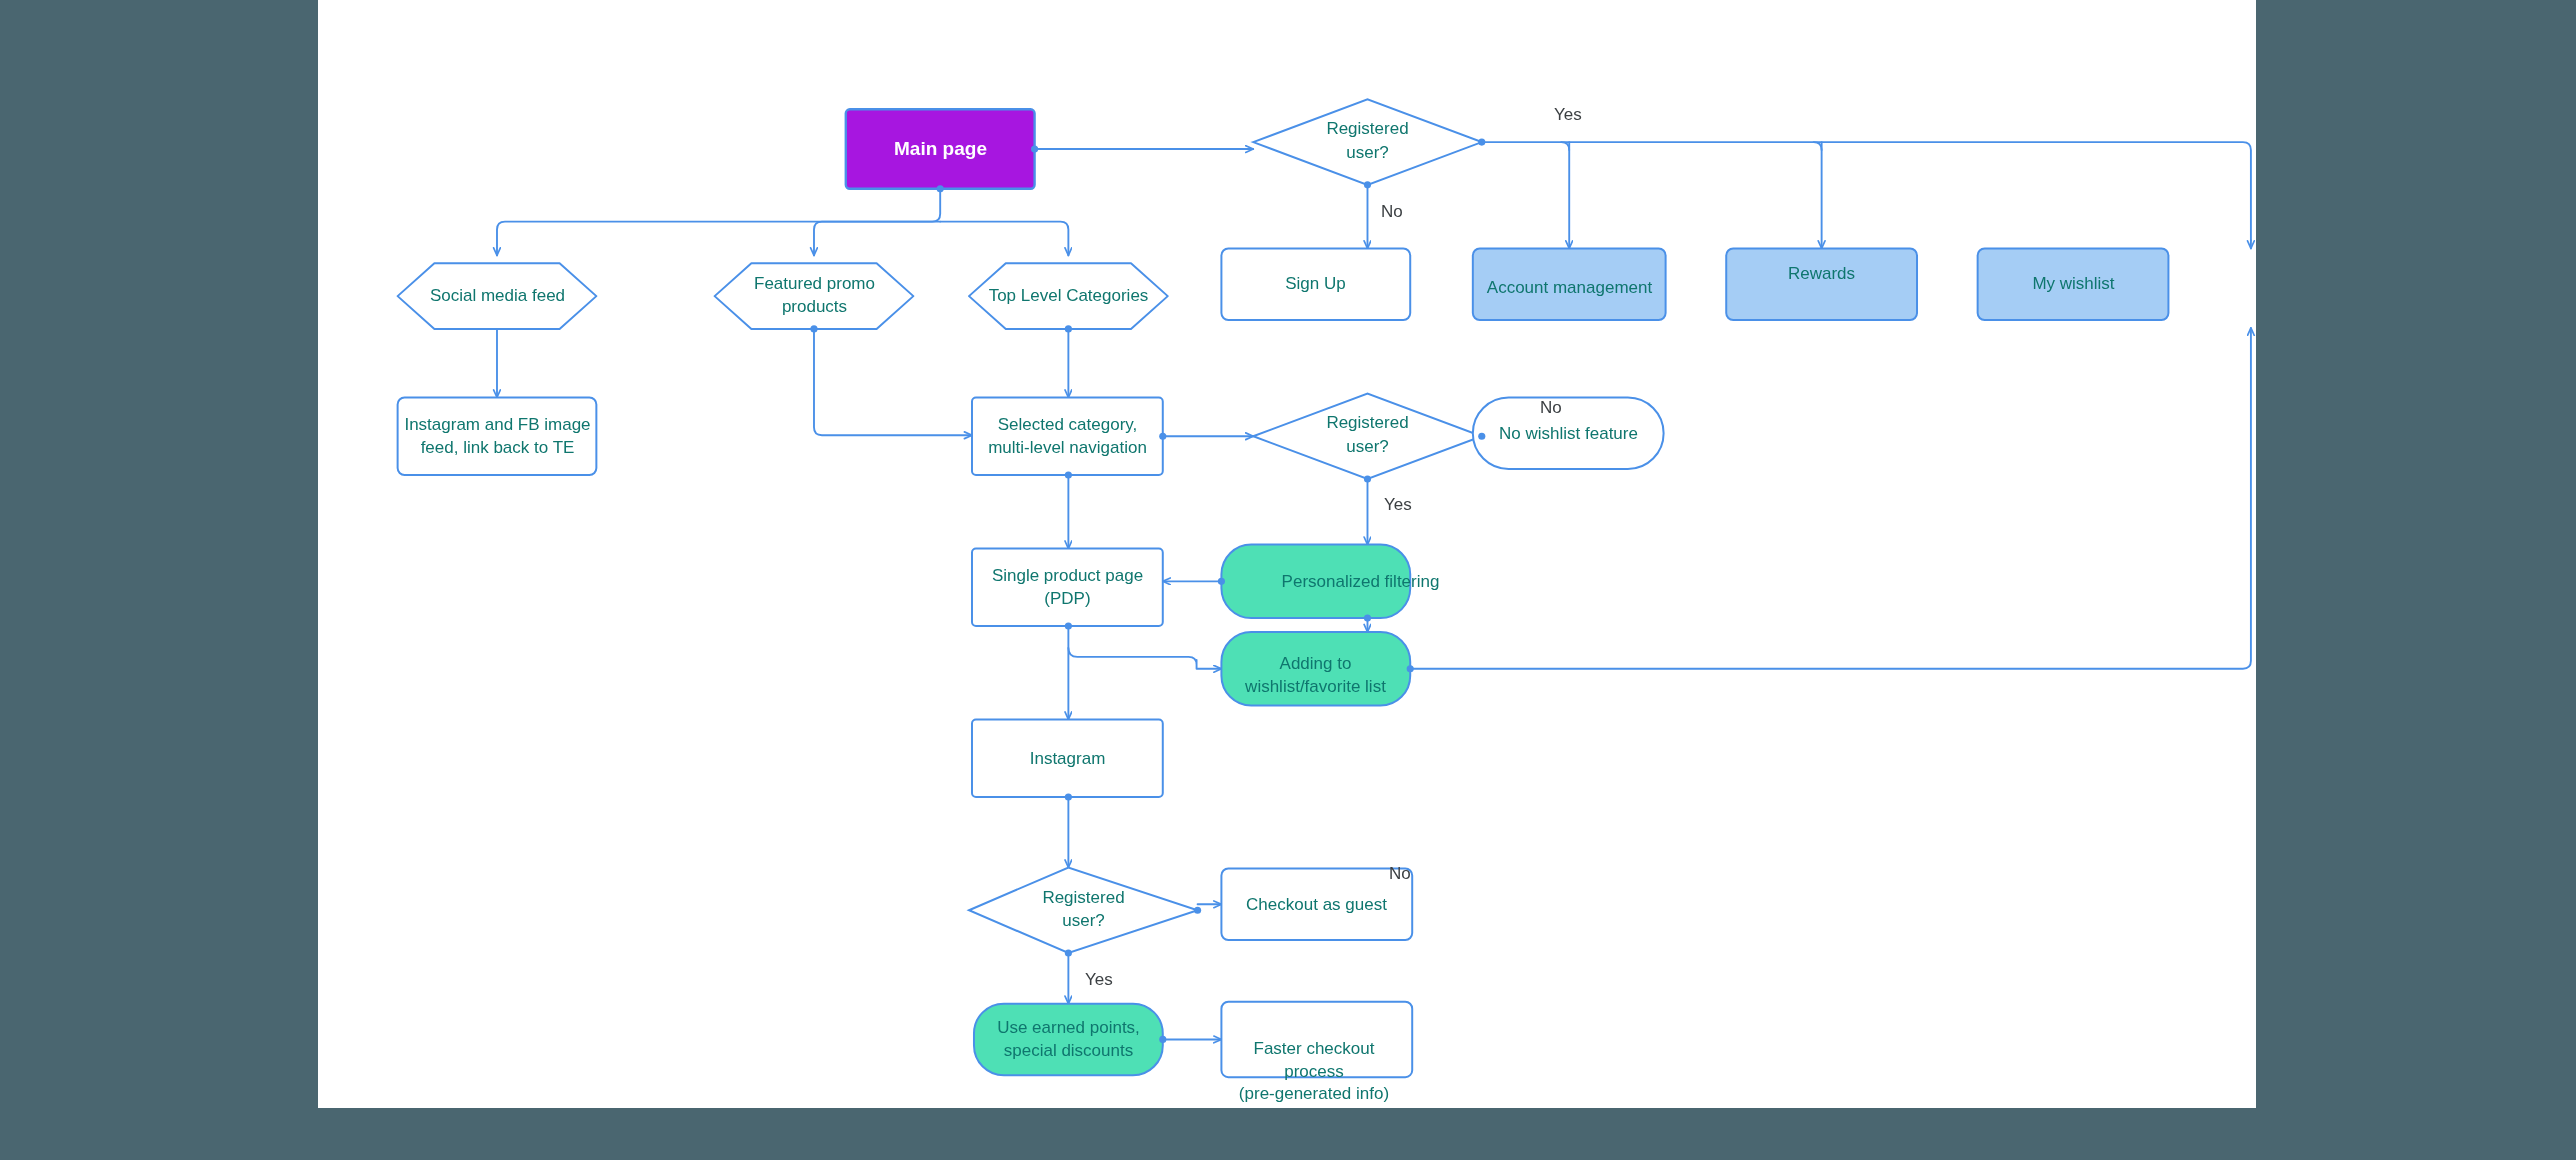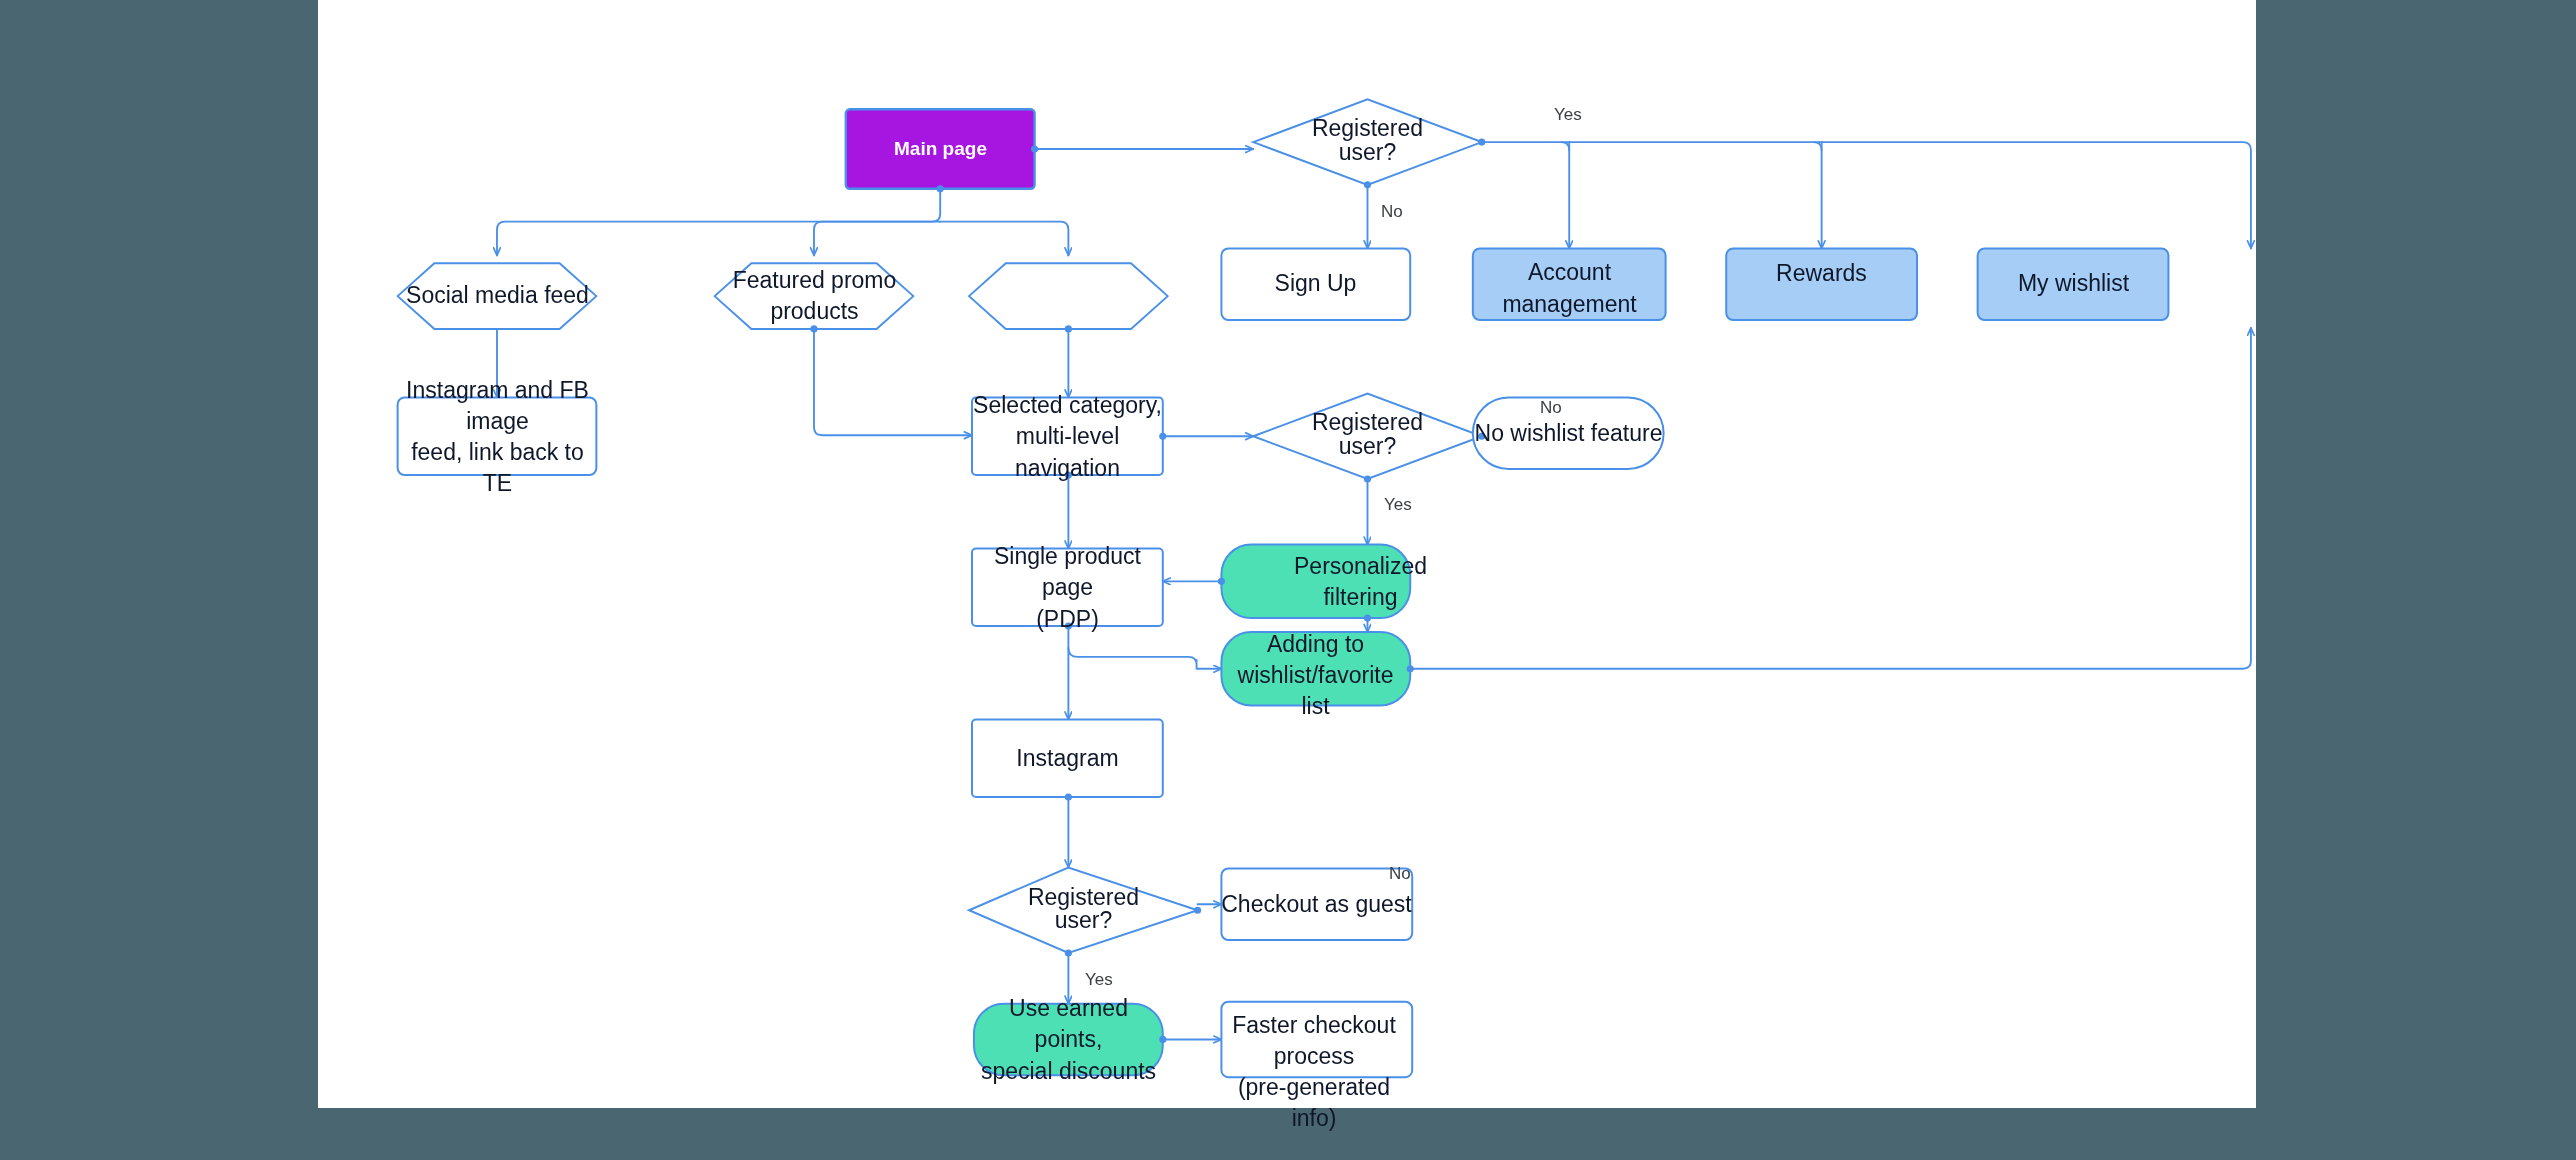--- a/index.html
+++ b/index.html
@@ -17,22 +17,22 @@
     background:#ffffff;
   }
   #diagram{
     position:absolute;left:0;top:0;
     width:1938px;height:1108px;
   }
   .nodeLabel{
     position:absolute;
     display:flex;align-items:center;justify-content:center;
     text-align:center;
-    color:#0f172a;
-    font-size:23px;
+    color:#0f766e;
+    font-size:17px;
     line-height:1.35;
     pointer-events:none;
     white-space:pre-line;
   }
   .nodeLabel.light{color:#ffffff;font-weight:bold;font-size:19px;}
   .edgeLabel{
     position:absolute;
     color:#3c4043;
     font-size:17px;
     white-space:nowrap;
@@ -186,20 +186,21 @@
   <div class="nodeLabel" style="left:935px;top:141px;width:229px;height:24px;">user?</div>
 
   <div class="nodeLabel" style="left:903px;top:248px;width:189px;height:72px;">Sign Up</div>
   <div class="nodeLabel" style="left:1155px;top:248px;width:193px;height:81px;">Account management</div>
   <div class="nodeLabel" style="left:1408px;top:248px;width:191px;height:52px;">Rewards</div>
   <div class="nodeLabel" style="left:1660px;top:248px;width:191px;height:72px;">My wishlist</div>
 
   <div class="nodeLabel" style="left:80px;top:263px;width:199px;height:66px;">Social media feed</div>
   <div class="nodeLabel" style="left:397px;top:263px;width:199px;height:66px;">Featured promo
 products</div>
+  <div class="nodeLabel" style="left:646px;top:263px;width:209px;height:66px;">Top Level Categories</div>
 
   <div class="nodeLabel" style="left:80px;top:398px;width:199px;height:78px;">Instagram and FB image
 feed, link back to TE</div>
   <div class="nodeLabel" style="left:654px;top:398px;width:191px;height:78px;">Selected category,
 multi-level navigation</div>
 
   <div class="nodeLabel" style="left:935px;top:411px;width:229px;height:24px;">Registered</div>
   <div class="nodeLabel" style="left:935px;top:435px;width:229px;height:24px;">user?</div>
 
   <div class="nodeLabel" style="left:1155px;top:398px;width:191px;height:72px;">No wishlist feature</div>

